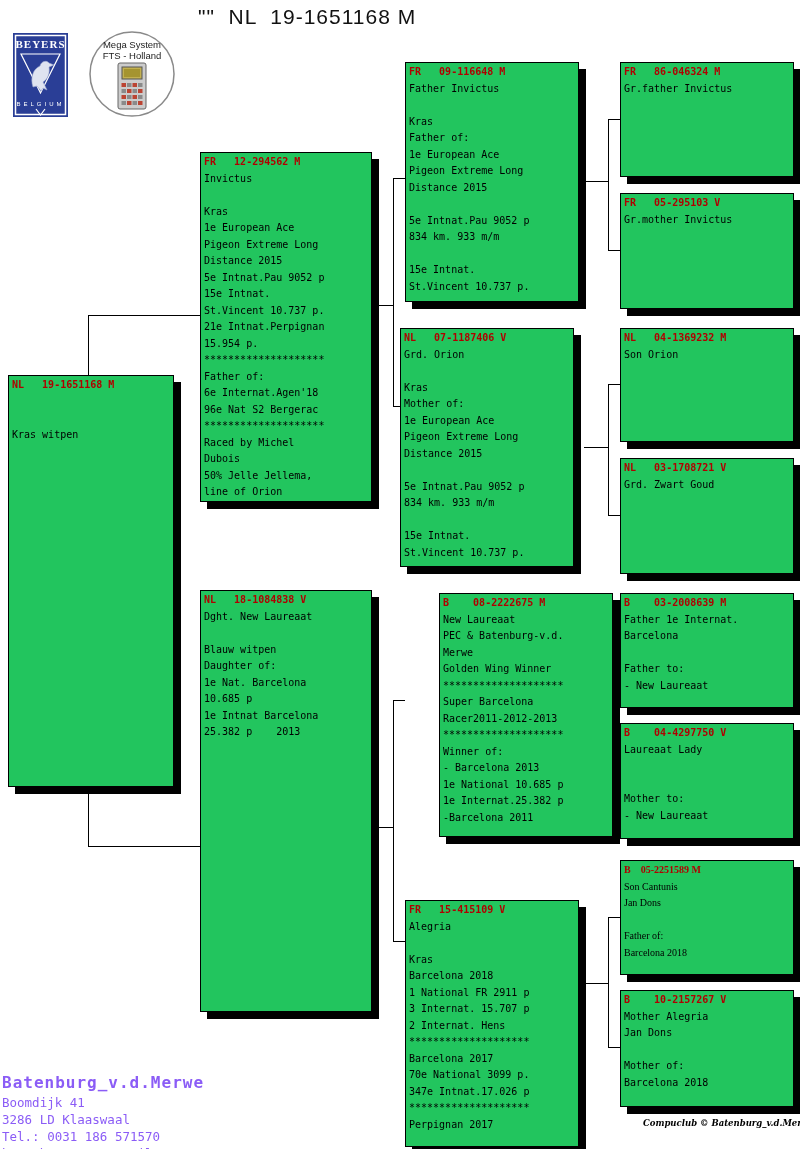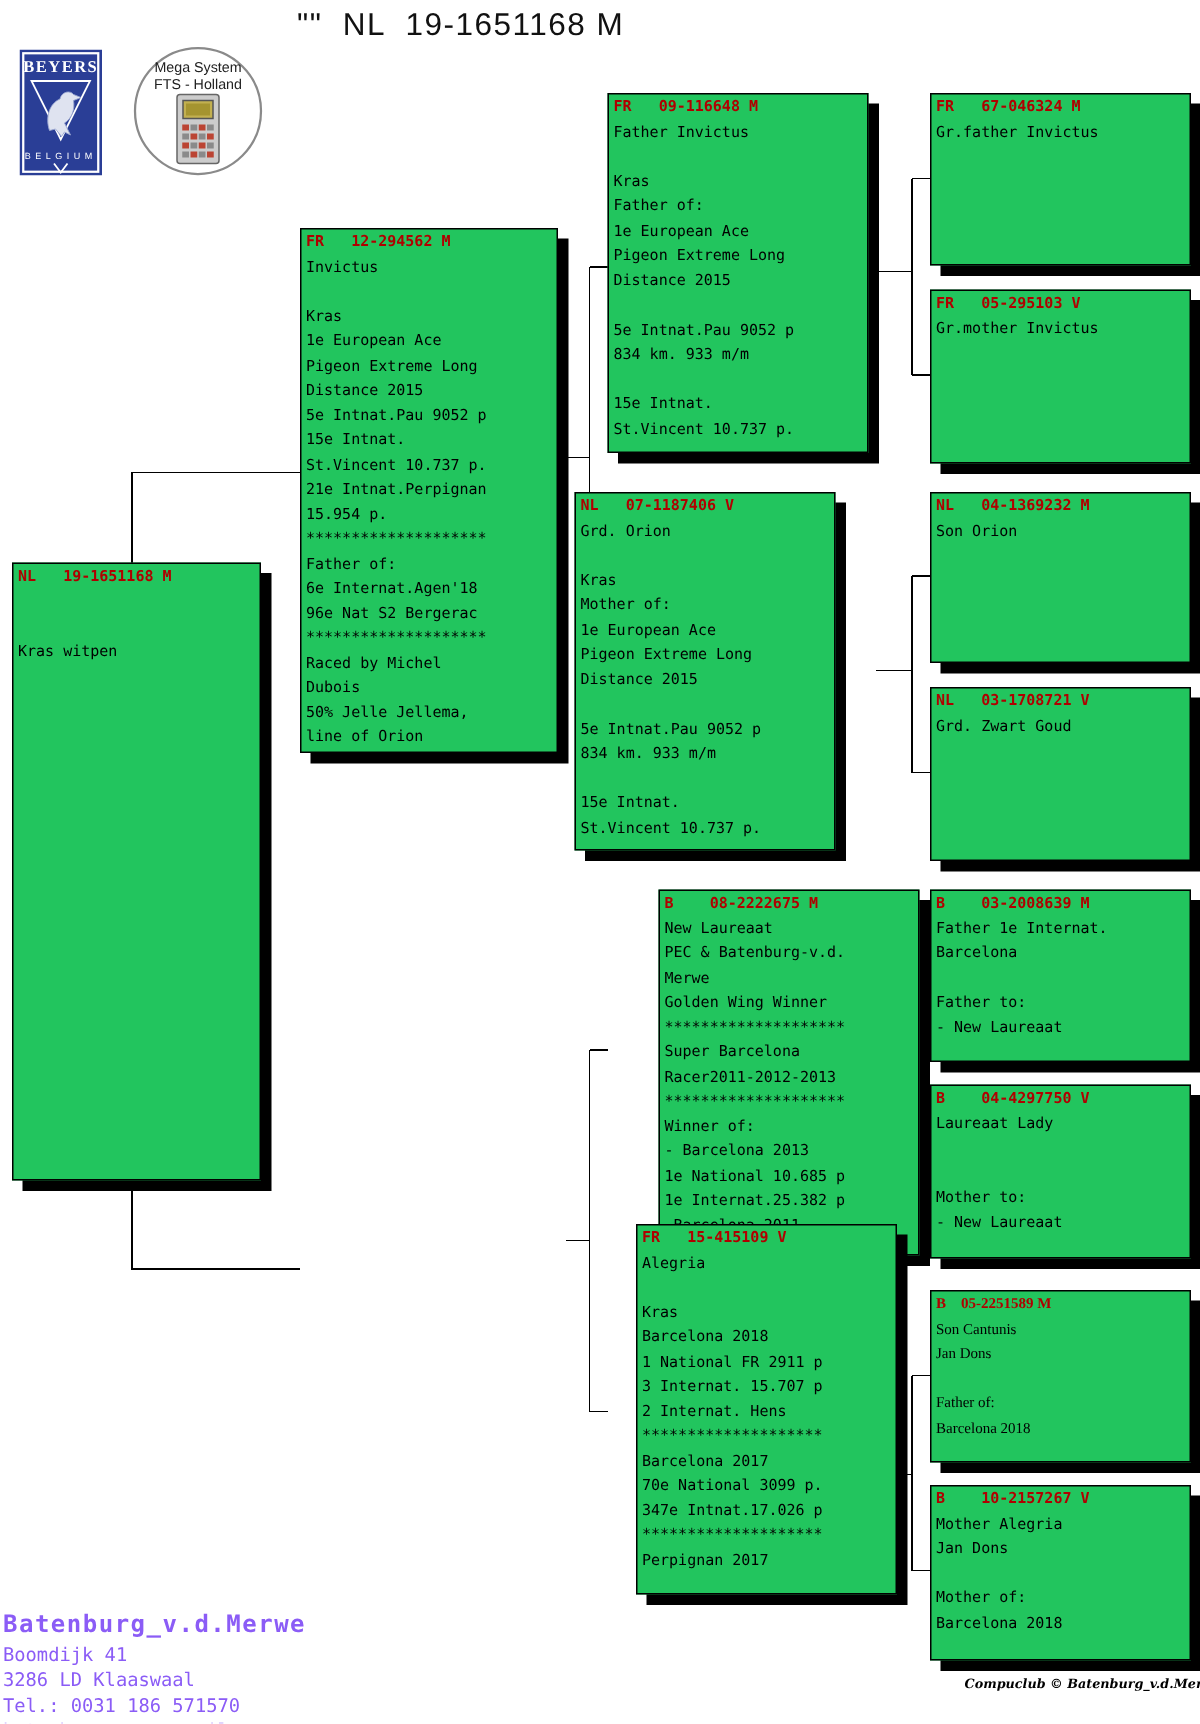--- a/index.html
+++ b/index.html
@@ -9,23 +9,23 @@
         font-size:21px;color:#111;letter-spacing:1px;white-space:pre;}
   
   .pbox{position:absolute;background:#22c55e;border:1px solid #000;box-shadow:7px 7px 0 #000;
         font-size:10px;line-height:16.5px;overflow:hidden;}
   .ring{color:#b00000;font-weight:bold;white-space:pre;padding:1px 0 0 3px;}
   .pbody{white-space:pre;color:#000;padding:0 0 0 3px;}
   #box-root  {left:8px;  top:375px;width:164px;height:410px;}
   #box-father{left:200px;top:152px;width:170px;height:348px;}
   #box-mother{left:200px;top:590px;width:170px;height:420px;}
   #box-ff {left:405px;top:62px; width:172px;height:238px;}
-  #box-fm {left:383px;top:328px;width:172px;height:237px;}
+  #box-fm {left:400px;top:328px;width:172px;height:237px;}
   #box-mf {left:405px;top:593px;width:172px;height:242px;margin-left:34px;}
-  #box-mm {left:405px;top:816px;width:172px;height:245px;margin-left:19px;}
+  #box-mm {left:405px;top:900px;width:172px;height:245px;}
   #box-fff{left:620px;top:62px; width:172px;height:113px;}
   #box-ffm{left:620px;top:193px;width:172px;height:114px;}
   #box-fmf{left:620px;top:328px;width:172px;height:112px;}
   #box-fmm{left:620px;top:458px;width:172px;height:114px;}
   #box-mff{left:620px;top:593px;width:172px;height:113px;}
   #box-mfm{left:620px;top:723px;width:172px;height:114px;}
   #box-mmf{left:620px;top:860px;width:172px;height:113px;font-family:Liberation Serif, serif;}
   #box-mmm{left:620px;top:990px;width:172px;height:115px;}
   #connectors{position:absolute;left:0;top:0;pointer-events:none;}
   
@@ -122,20 +122,31 @@
 ********************
 Father of:
 6e Internat.Agen'18
 96e Nat S2 Bergerac
 ********************
 Raced by Michel
 Dubois
 50% Jelle Jellema,
 line of Orion</div>
   </div>
+  <div class="pbox" id="box-mother">
+    <div class="ring">NL   18-1084838 V</div>
+    <div class="pbody">Dght. New Laureaat
+
+Blauw witpen
+Daughter of:
+1e Nat. Barcelona
+10.685 p
+1e Intnat Barcelona
+25.382 p    2013</div>
+  </div>
 
   <div class="pbox" id="box-ff">
     <div class="ring">FR   09-116648 M</div>
     <div class="pbody">Father Invictus
 
 Kras
 Father of:
 1e European Ace
 Pigeon Extreme Long
 Distance 2015
@@ -189,21 +200,21 @@
 2 Internat. Hens
 ********************
 Barcelona 2017
 70e National 3099 p.
 347e Intnat.17.026 p
 ********************
 Perpignan 2017</div>
   </div>
 
   <div class="pbox" id="box-fff">
-    <div class="ring">FR   67-046324 M</div>
+    <div class="ring">FR   86-046324 M</div>
     <div class="pbody">Gr.father Invictus</div>
   </div>
   <div class="pbox" id="box-ffm">
     <div class="ring">FR   05-295103 V</div>
     <div class="pbody">Gr.mother Invictus</div>
   </div>
   <div class="pbox" id="box-fmf">
     <div class="ring">NL   04-1369232 M</div>
     <div class="pbody">Son Orion</div>
   </div>

